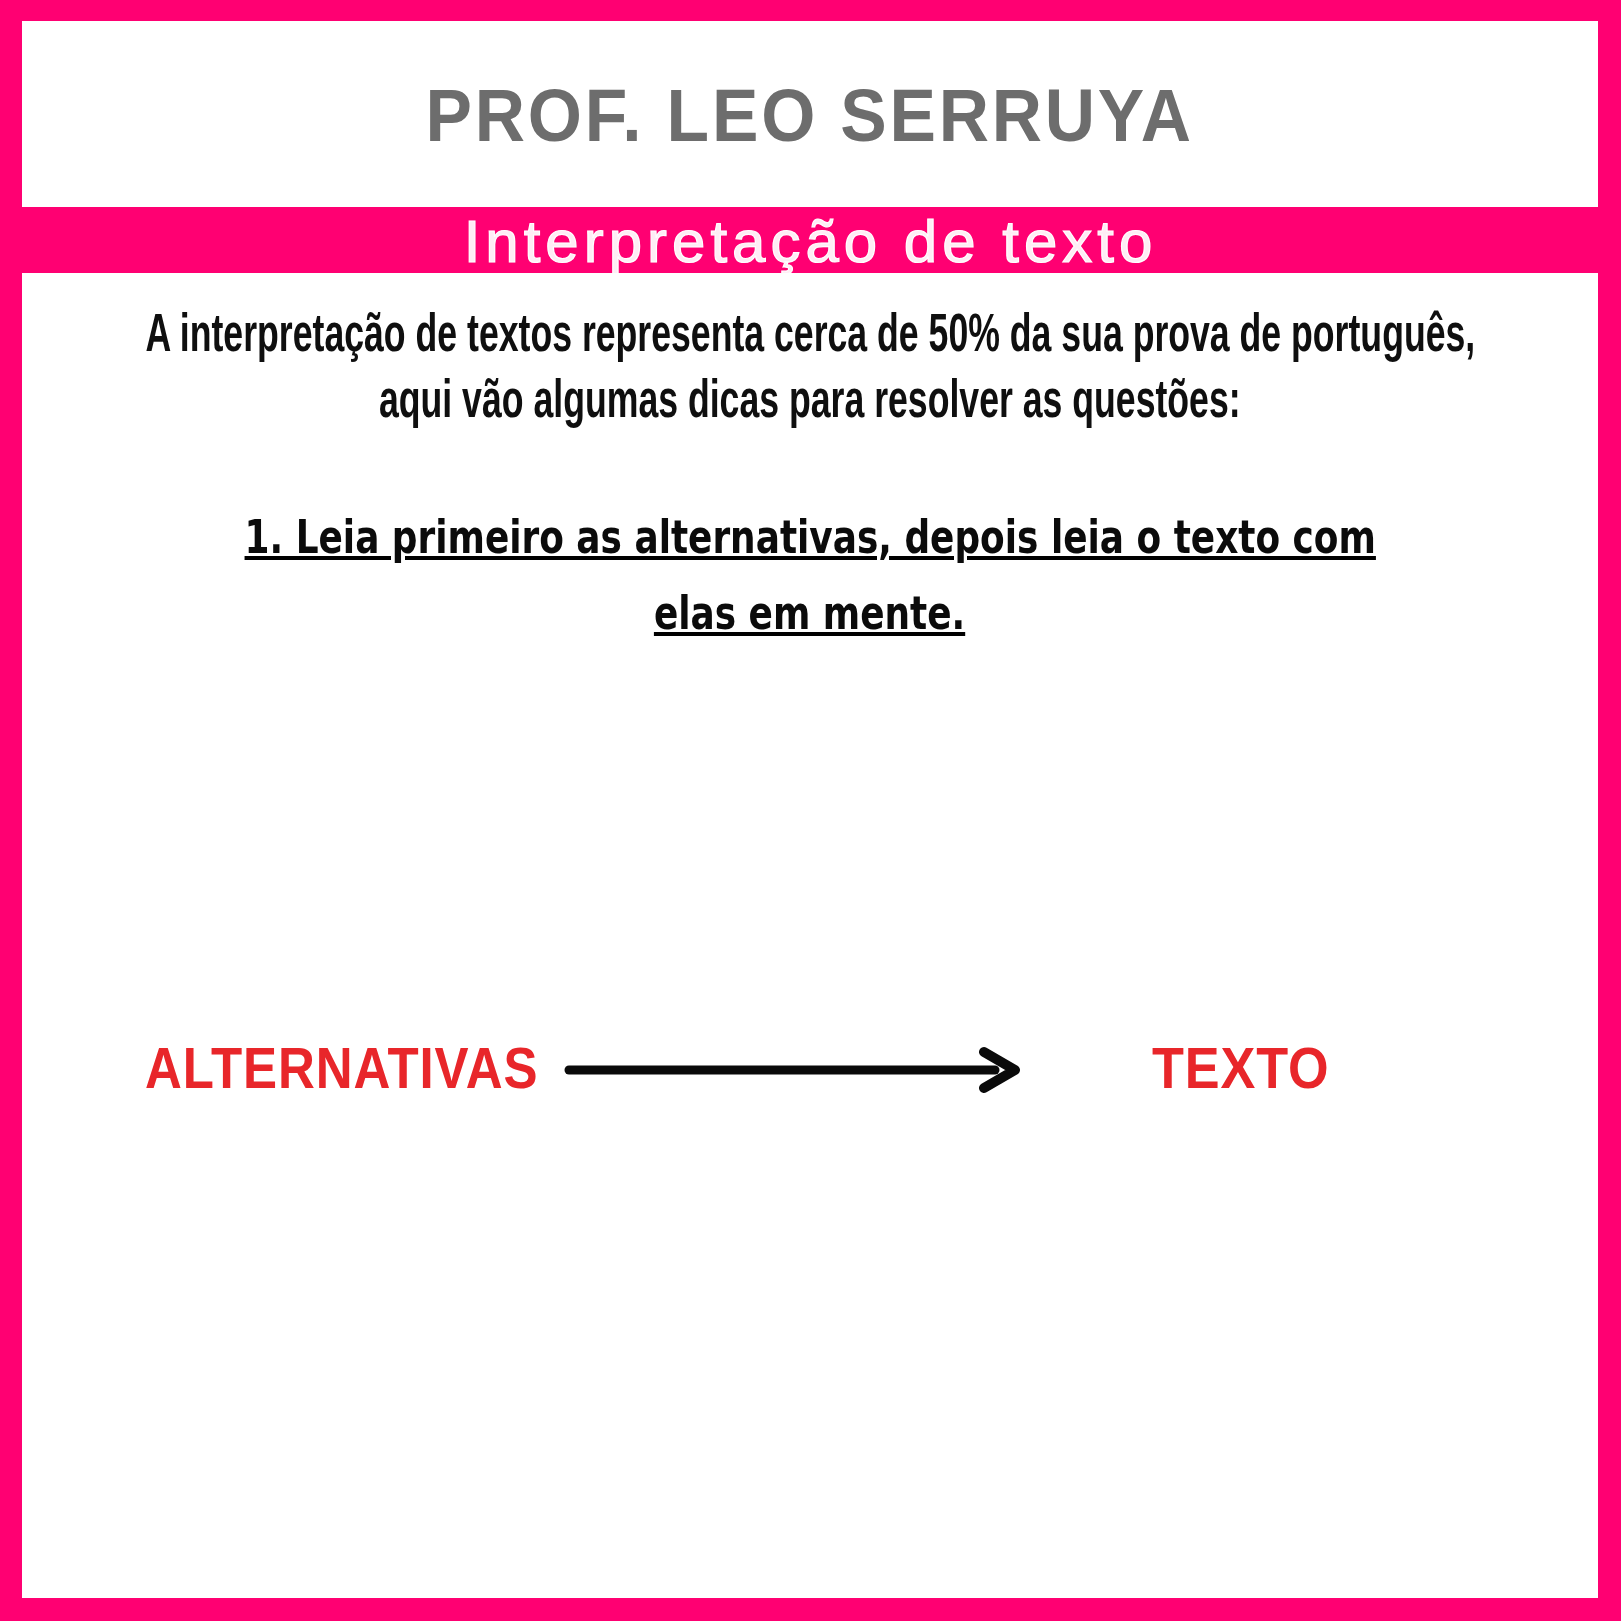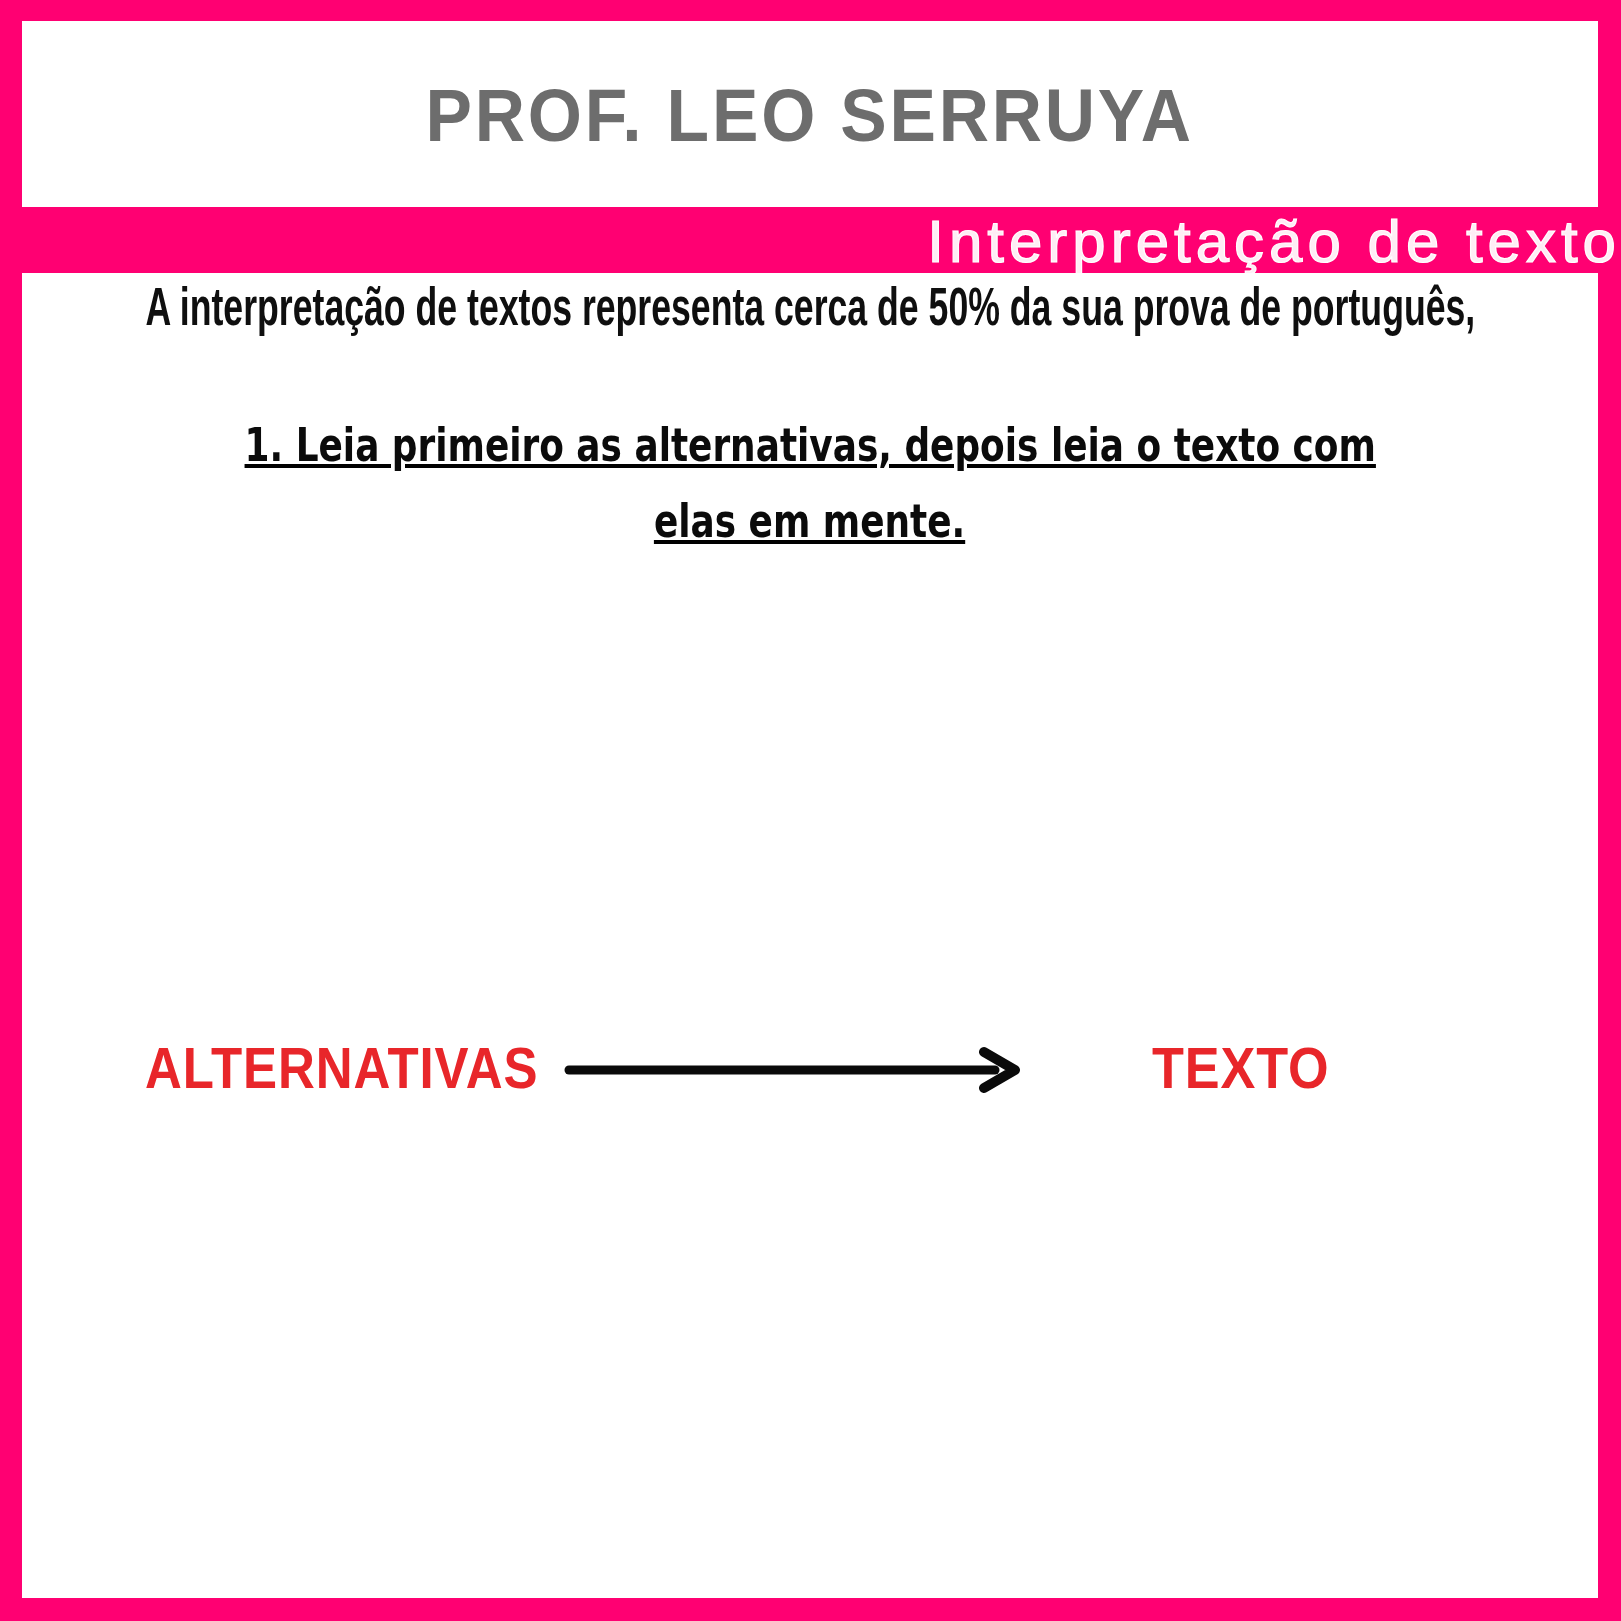--- a/index.html
+++ b/index.html
@@ -26,37 +26,37 @@
   .header-subtitle{
     font-size:52px; font-weight:bold; color:#6d6d6d;
     line-height:1.0; white-space:nowrap; letter-spacing:1px;
     transform:scale(0.78,1.08); margin-top:8px;
   }
 
   
   .title-band{
     position:absolute; left:0; top:207px; width:100%; height:66px;
     background:#ff0072;
-    display:flex; align-items:center; justify-content:flex-end;
+    display:flex; align-items:center; justify-content:center;
   }
   .banner-title{
     font-size:60px; font-weight:400; letter-spacing:5px;
     color:rgba(255,255,255,0.93);
     -webkit-text-stroke:1.2px #ffffff;
     white-space:nowrap; line-height:1;
     transform:translateY(2px);
   }
 
   
   .main-panel{
     position:absolute; left:22px; top:273px; width:1576px; height:1325px;
     background:#ffffff; overflow:hidden;
   }
 
-  .intro{ }
+  .intro{ margin-top:26px; }
   .intro-line{
     font-size:54px; line-height:66px; font-weight:bold; color:#0f0f0f;
     white-space:nowrap; transform:scaleX(0.66); transform-origin:center;
   }
 
   .tip{ margin-top:68px;text-decoration:underline; }
   .tip-line{
     font-family:"DejaVu Sans", sans-serif;
     font-size:46px; line-height:76px; font-weight:bold; color:#0b0b0b;
     white-space:nowrap; transform:scaleX(0.78); transform-origin:center;
@@ -88,20 +88,23 @@
   <div class="title-band">
     <div class="banner-title">Interpretação de texto</div>
   </div>
 
   <div class="main-panel">
 
     <div class="intro">
       <div class="line-row">
         <span class="intro-line">A interpretação de textos representa cerca de 50% da sua prova de português,</span>
       </div>
+      <div class="line-row">
+        <span class="intro-line">aqui vão algumas dicas para resolver as questões:</span>
+      </div>
     </div>
 
     <div class="tip">
       <div class="line-row">
         <span class="tip-line">1. Leia primeiro as alternativas, depois leia o texto com</span>
       </div>
       <div class="line-row">
         <span class="tip-line">elas em mente.</span>
       </div>
     </div>

